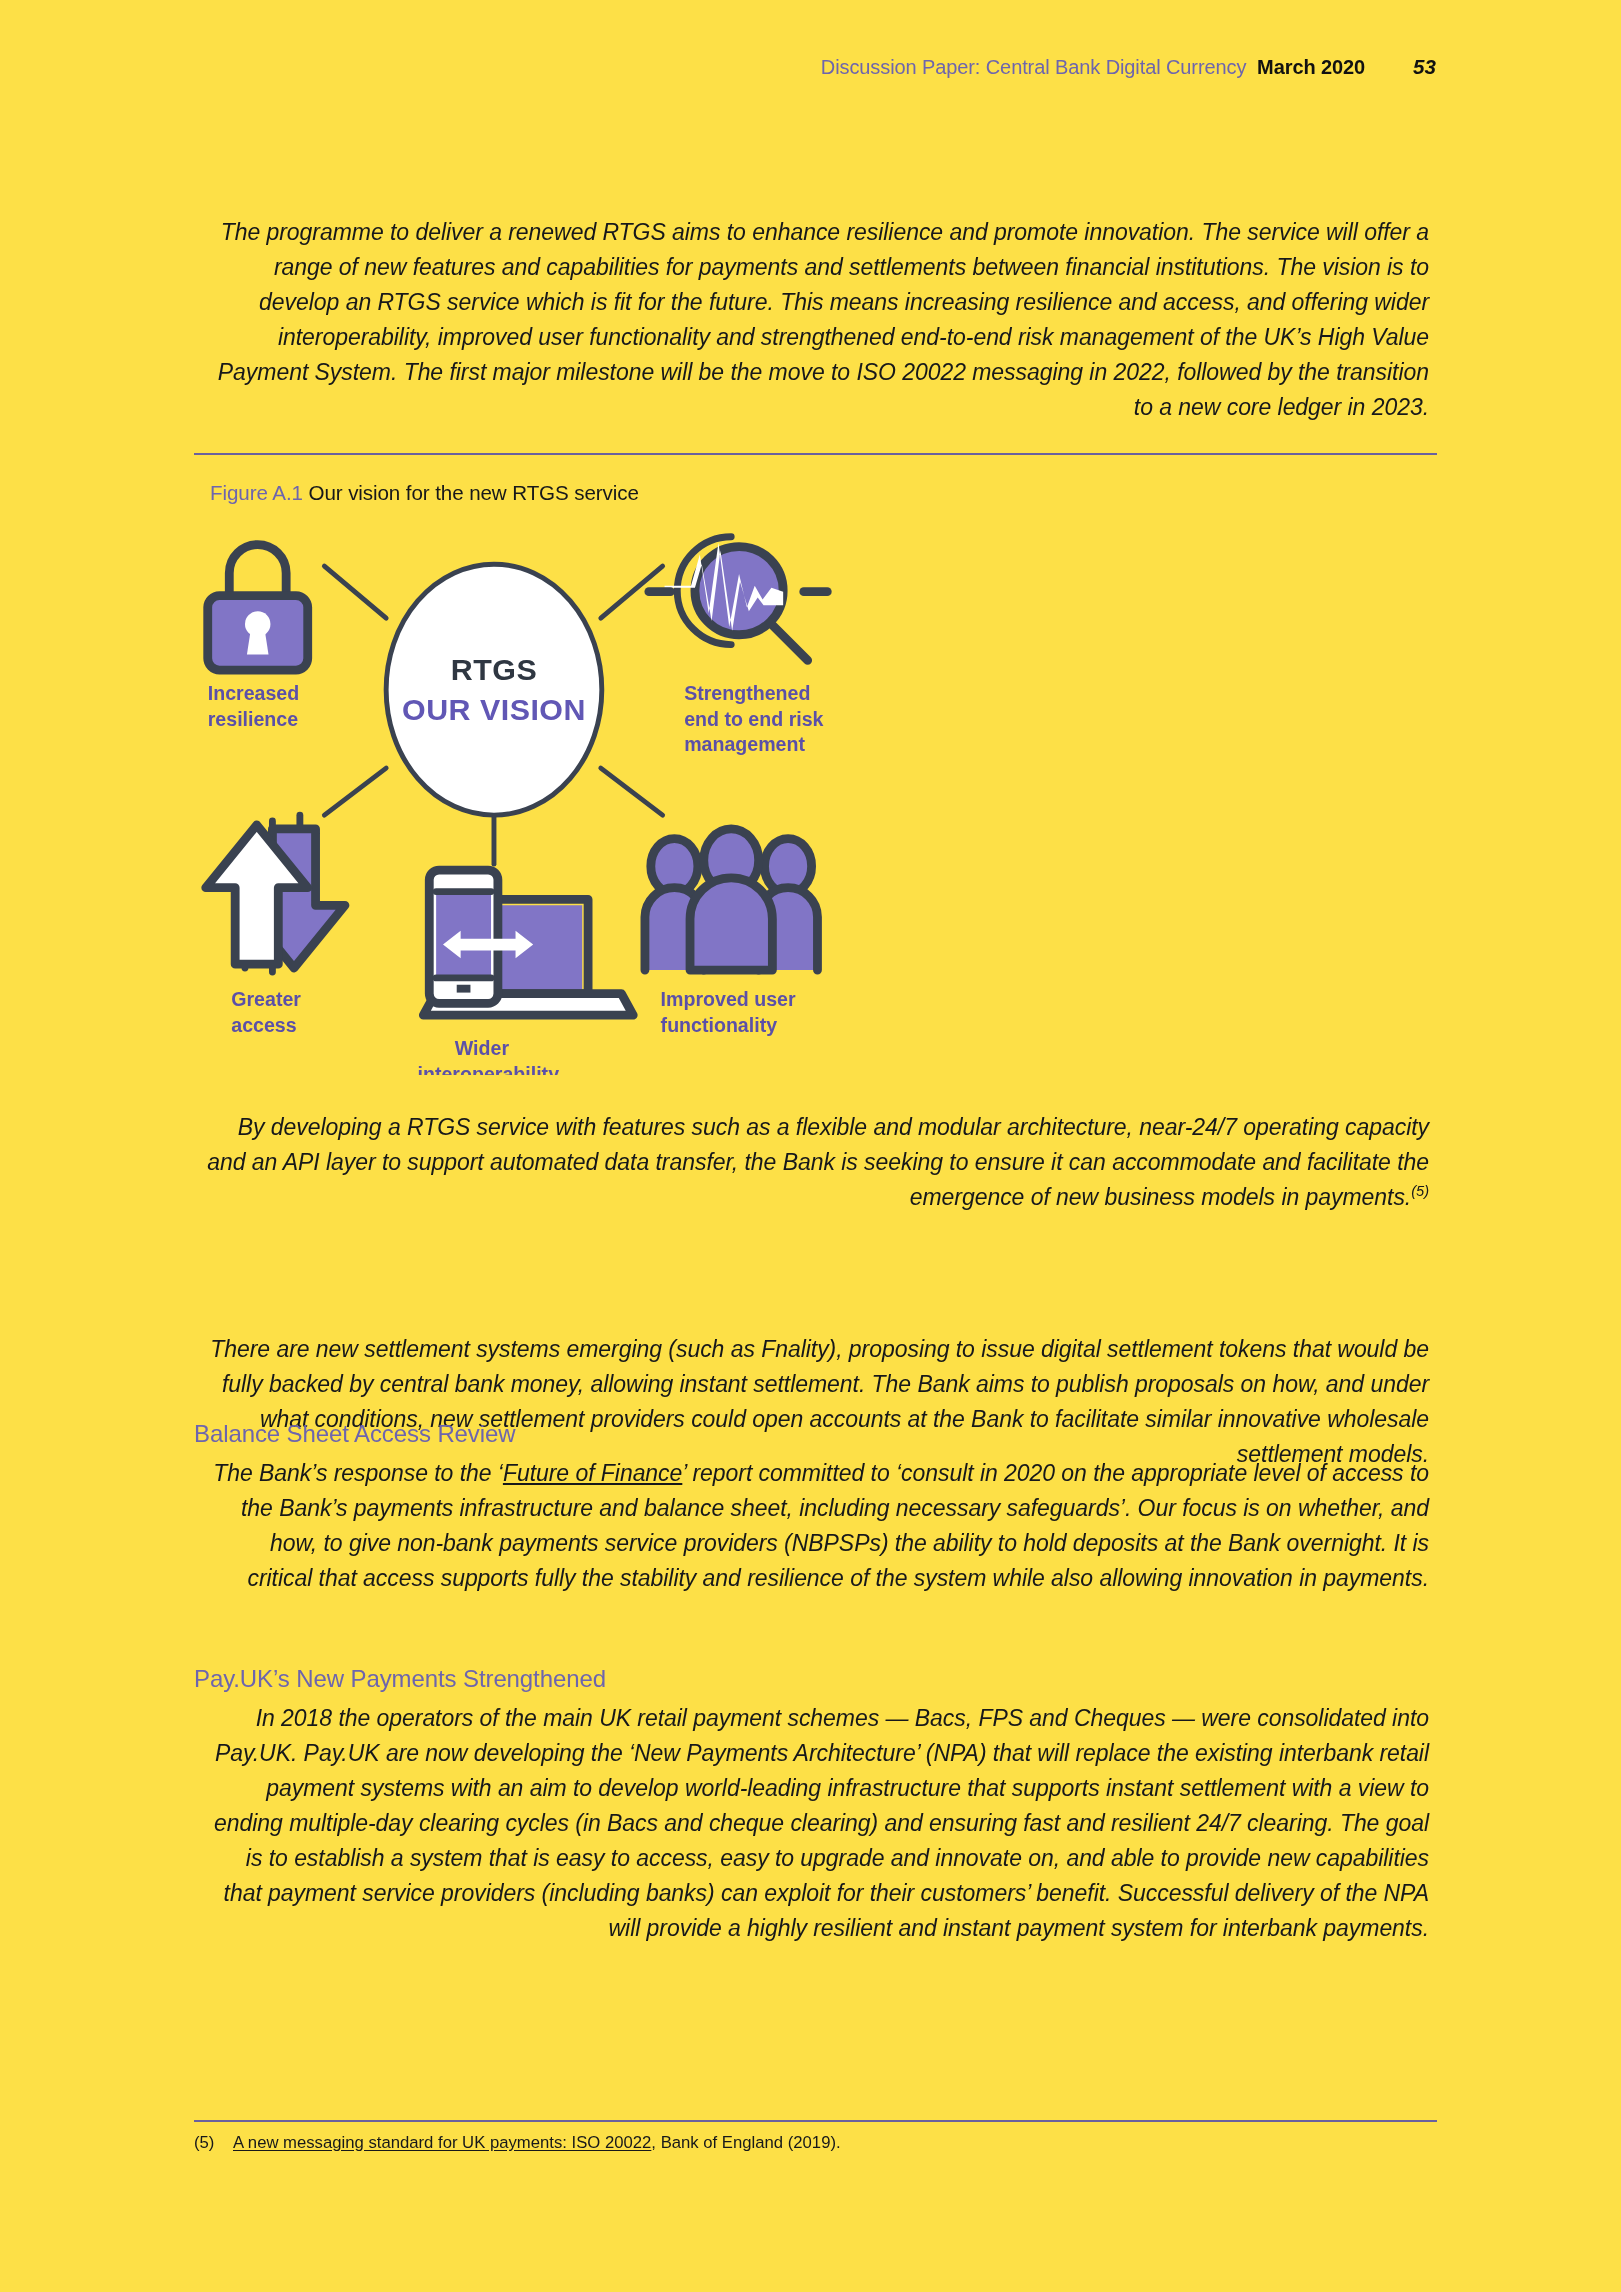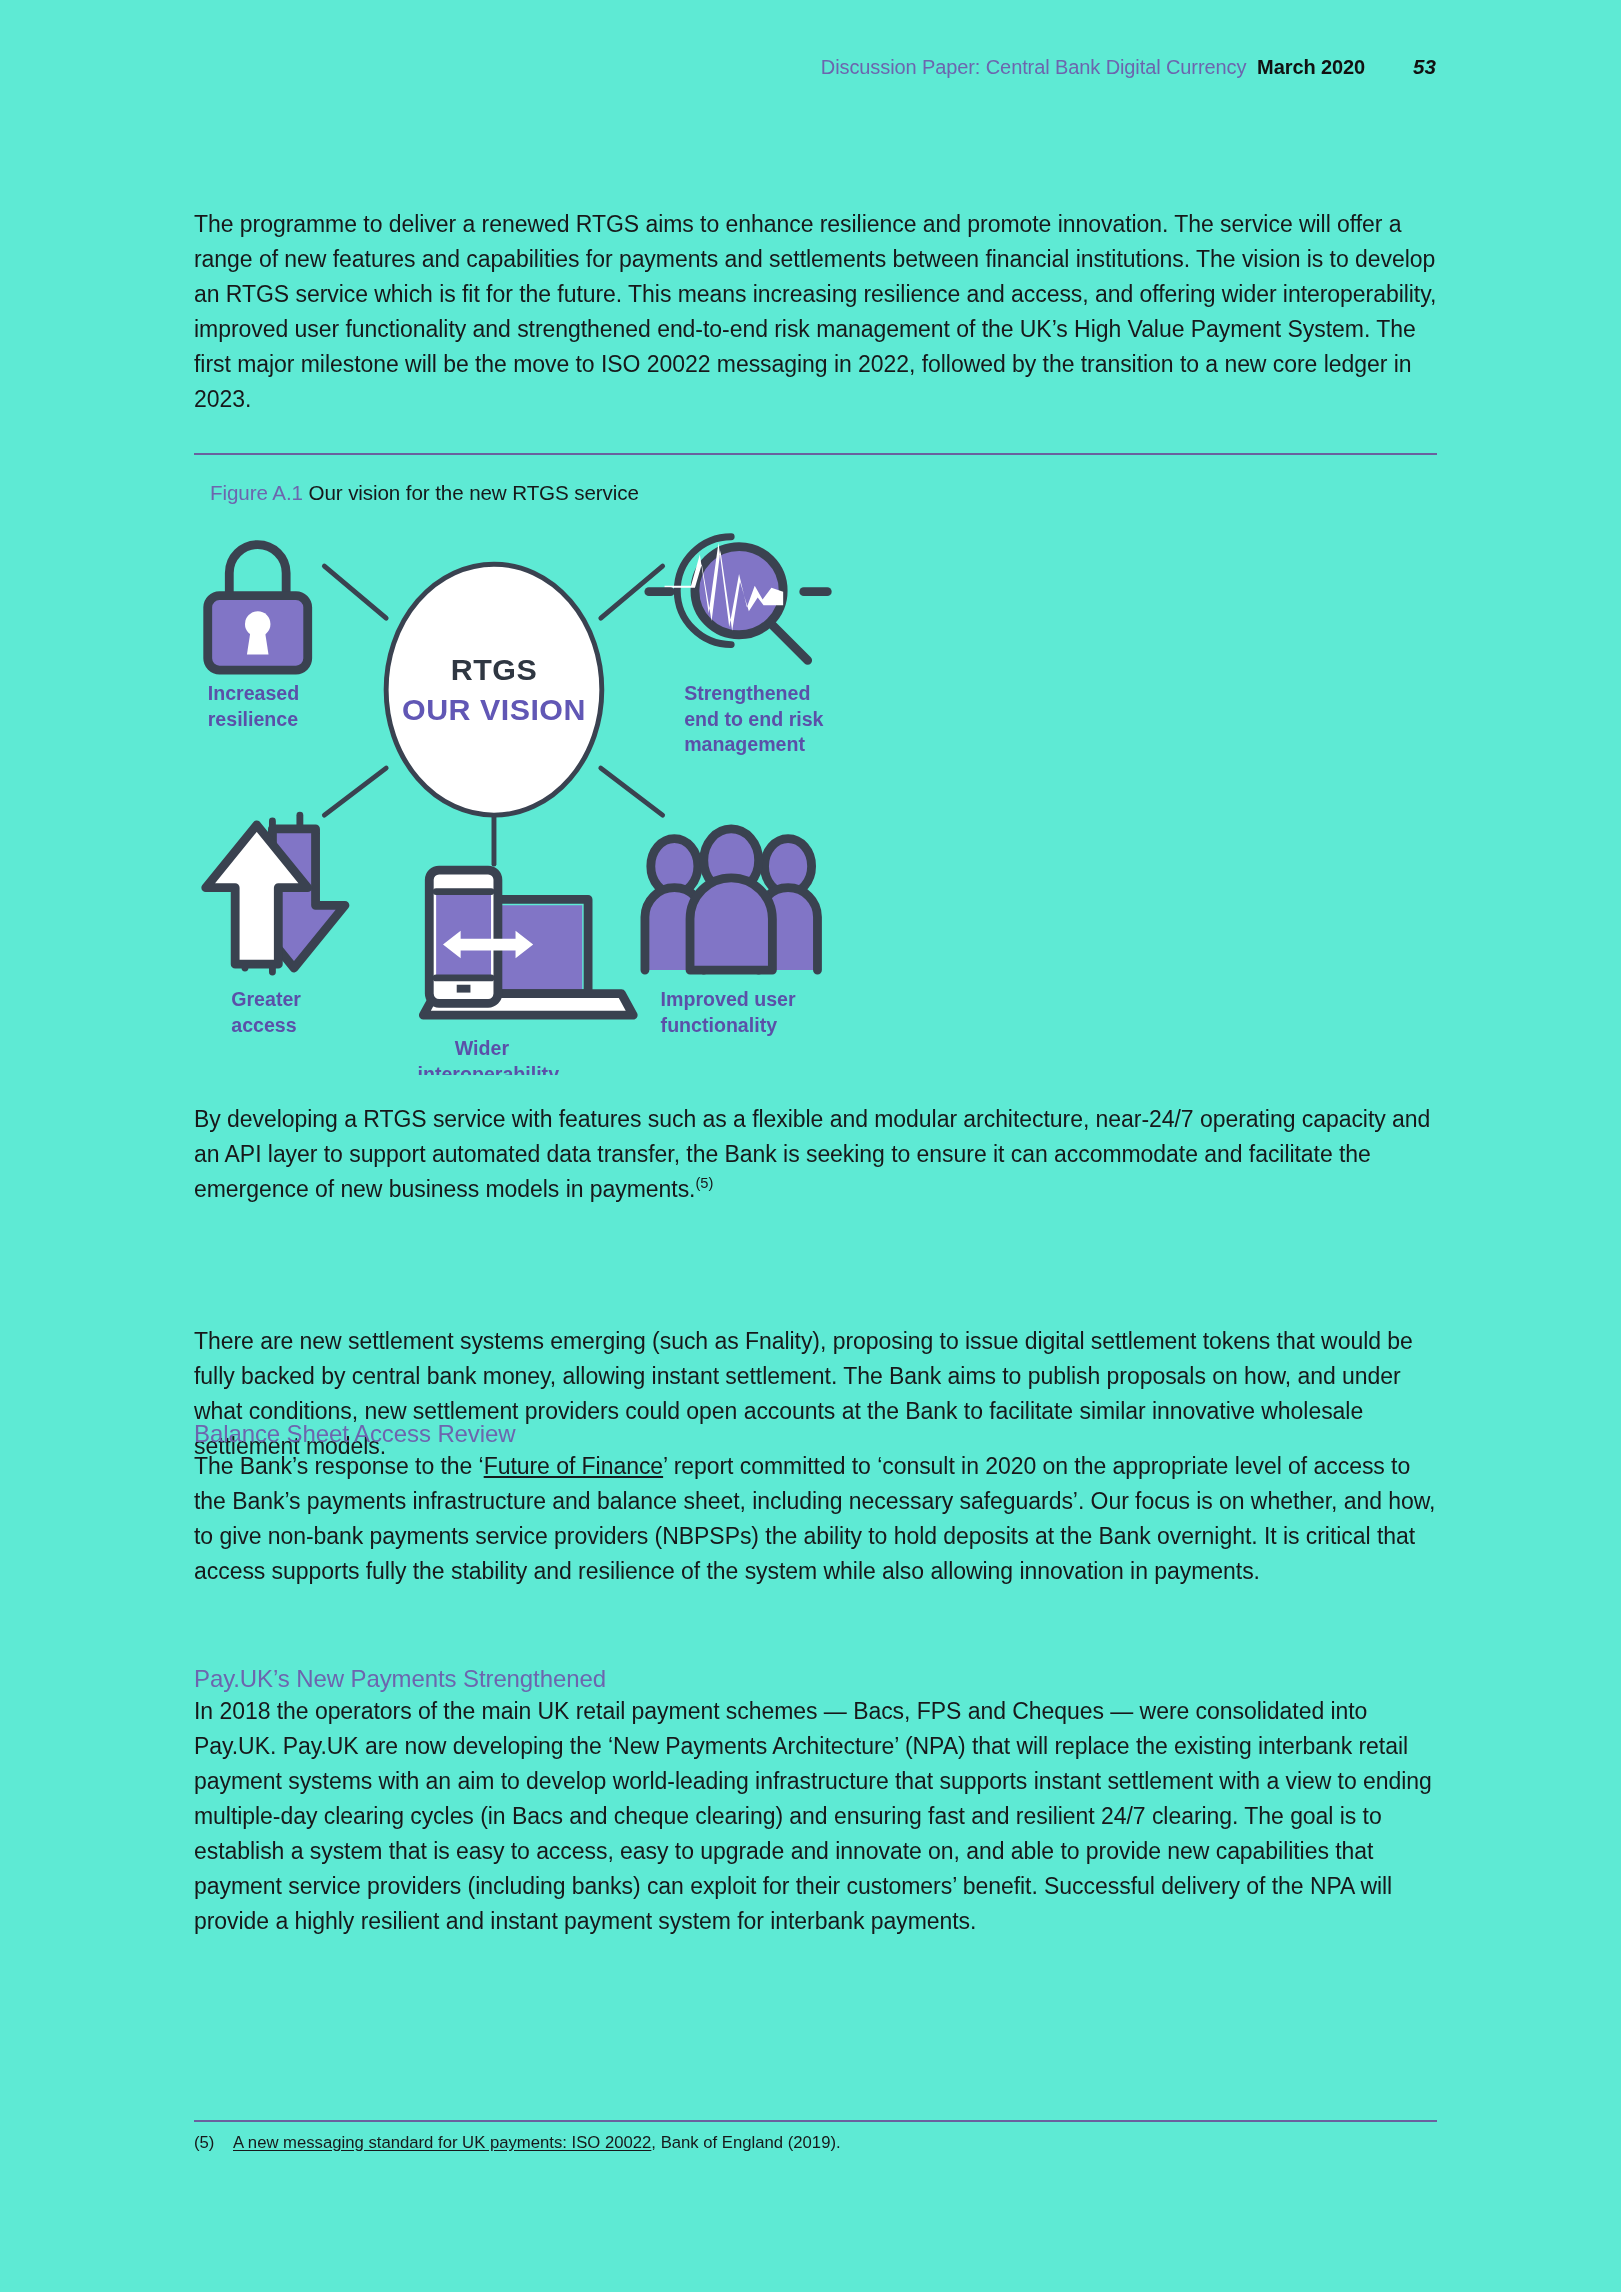--- a/index.html
+++ b/index.html
@@ -8,21 +8,21 @@
     background: #ffffff;
   }
   body {
     font-family: "Liberation Sans", sans-serif;
     color: #1a1a1a;
   }
   .page {
     position: relative;
     width: 1621px;
     height: 2293px;
-    background: #5eead4;
+    background: #fde047;
     box-sizing: border-box;
     overflow: hidden;
   }
 
   
   .page-header {
     position: absolute;
     top: 55px;
     right: 185px;
     display: flex;
@@ -55,23 +55,24 @@
     position: absolute;
     left: 194px;
     top: 0;
     width: 1243px;
   }
 
   p.body-text {
     font-size: 23px;
     line-height: 35px;
     color: #17181a;
-    margin: 0;
+    margin: 8px;
     letter-spacing: -0.05px;
-    text-align: left;
+    text-align: right;
+    font-style: italic;
   }
   .sup {
     font-size: 14.7px;
     vertical-align: super;
     line-height: 0;
   }
   a.inline-link,
   .inline-link {
     color: #17181a;
     text-decoration: underline;

